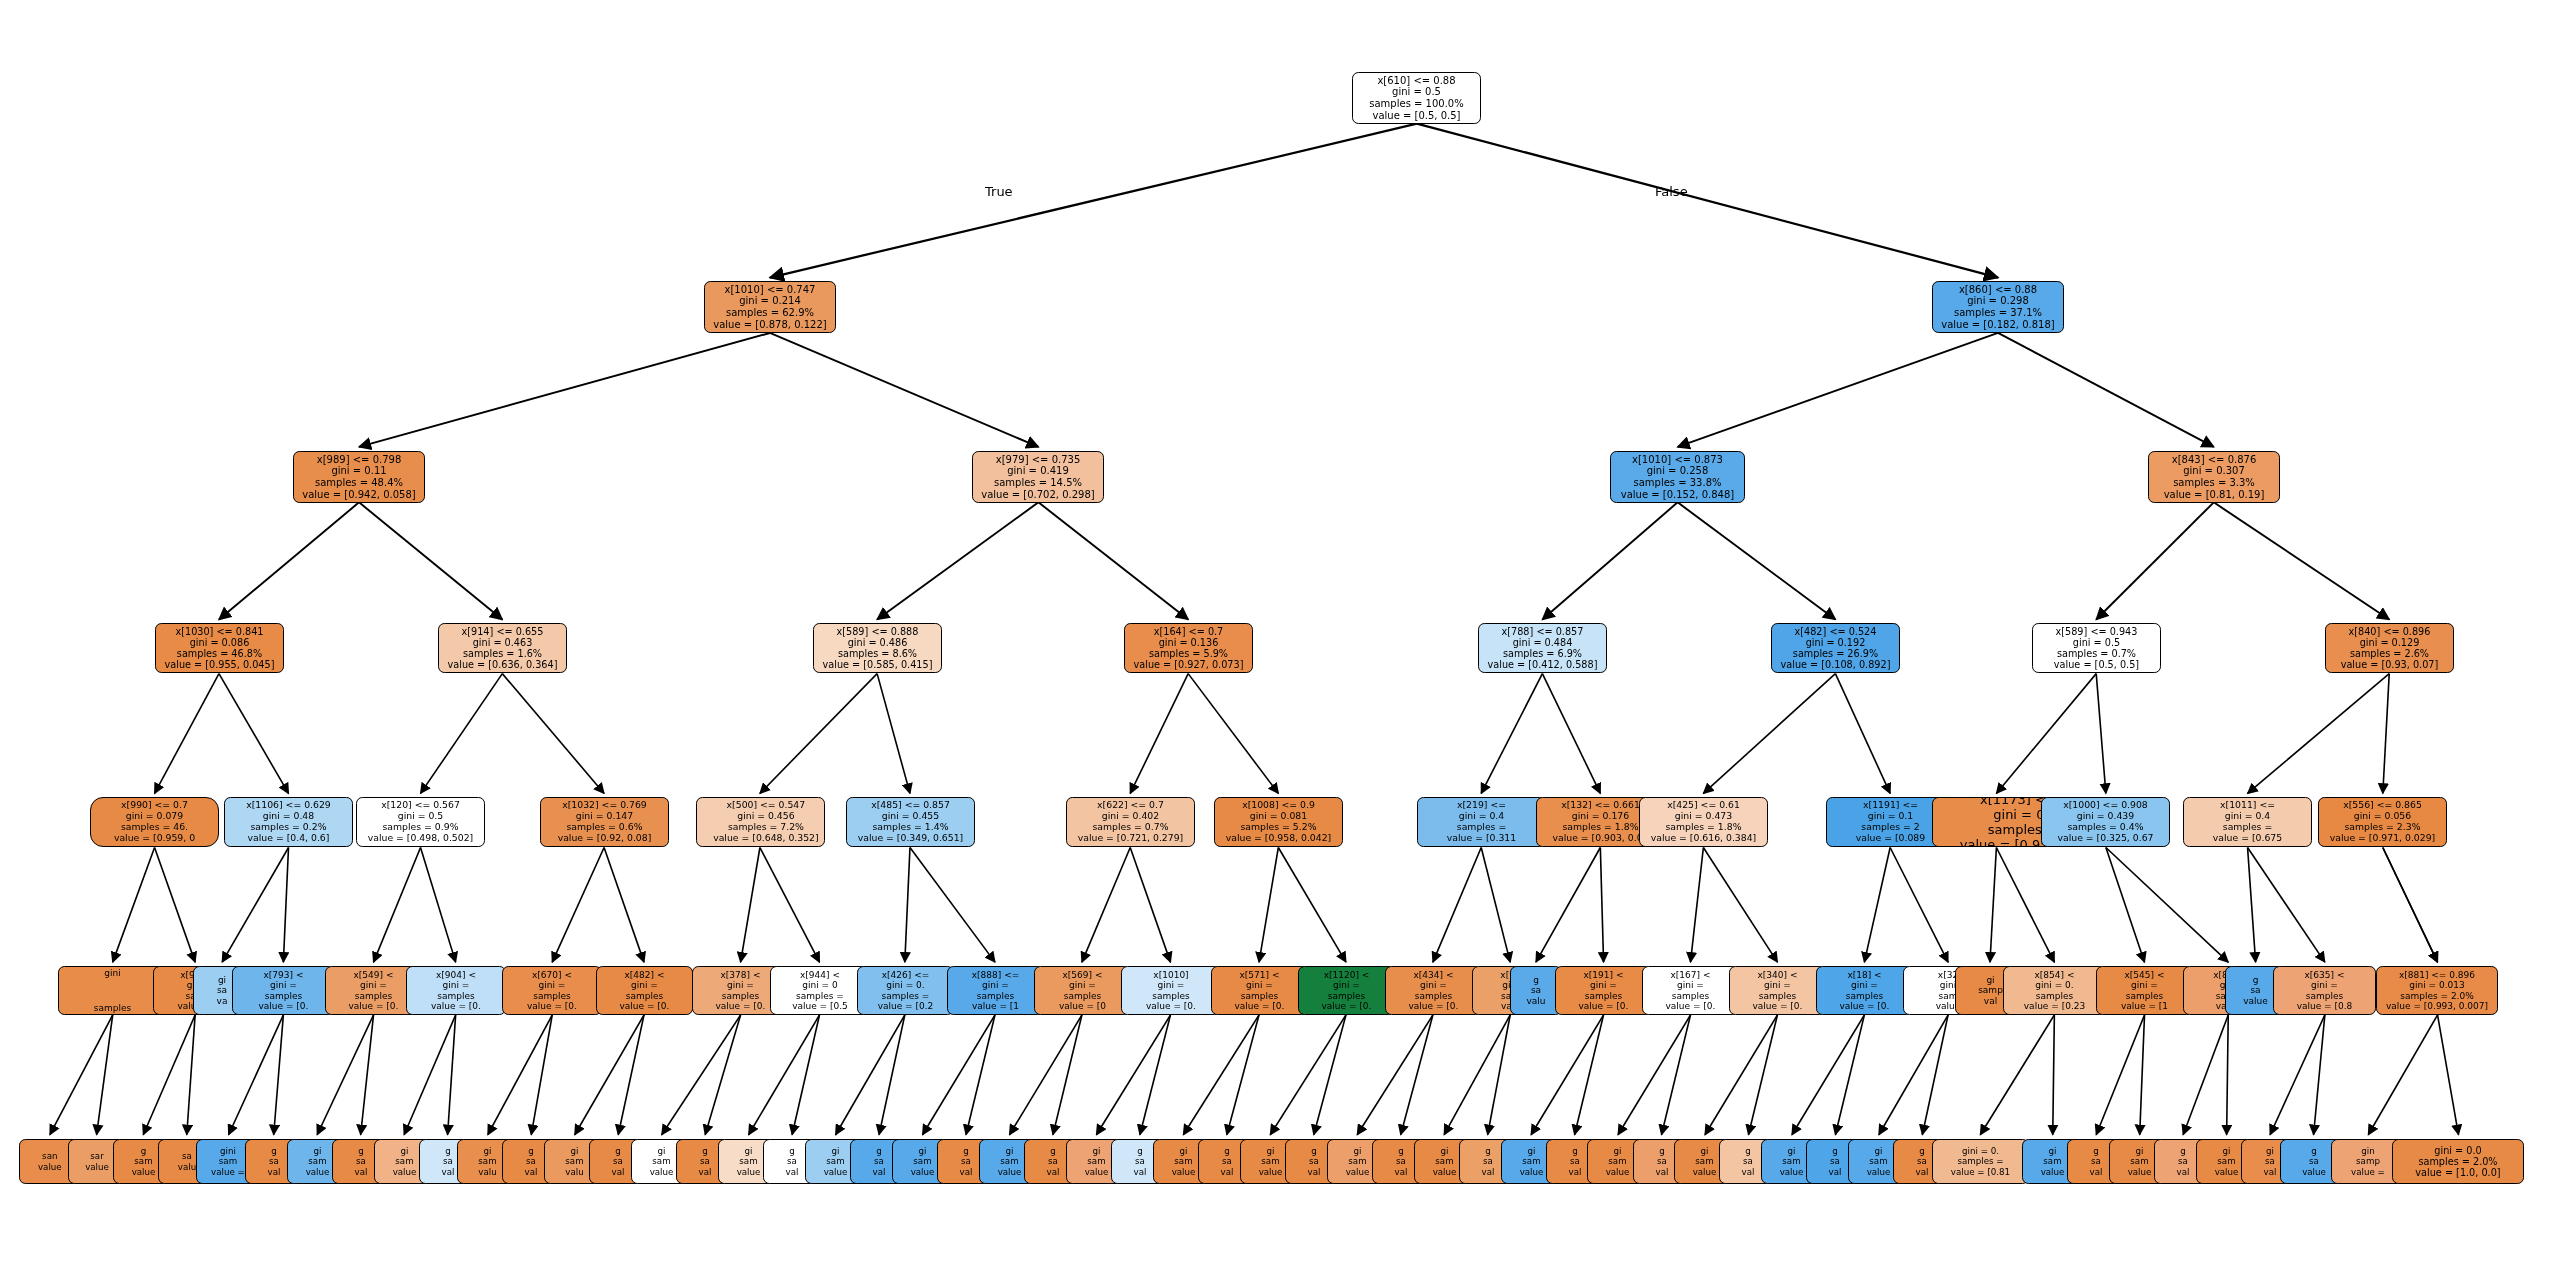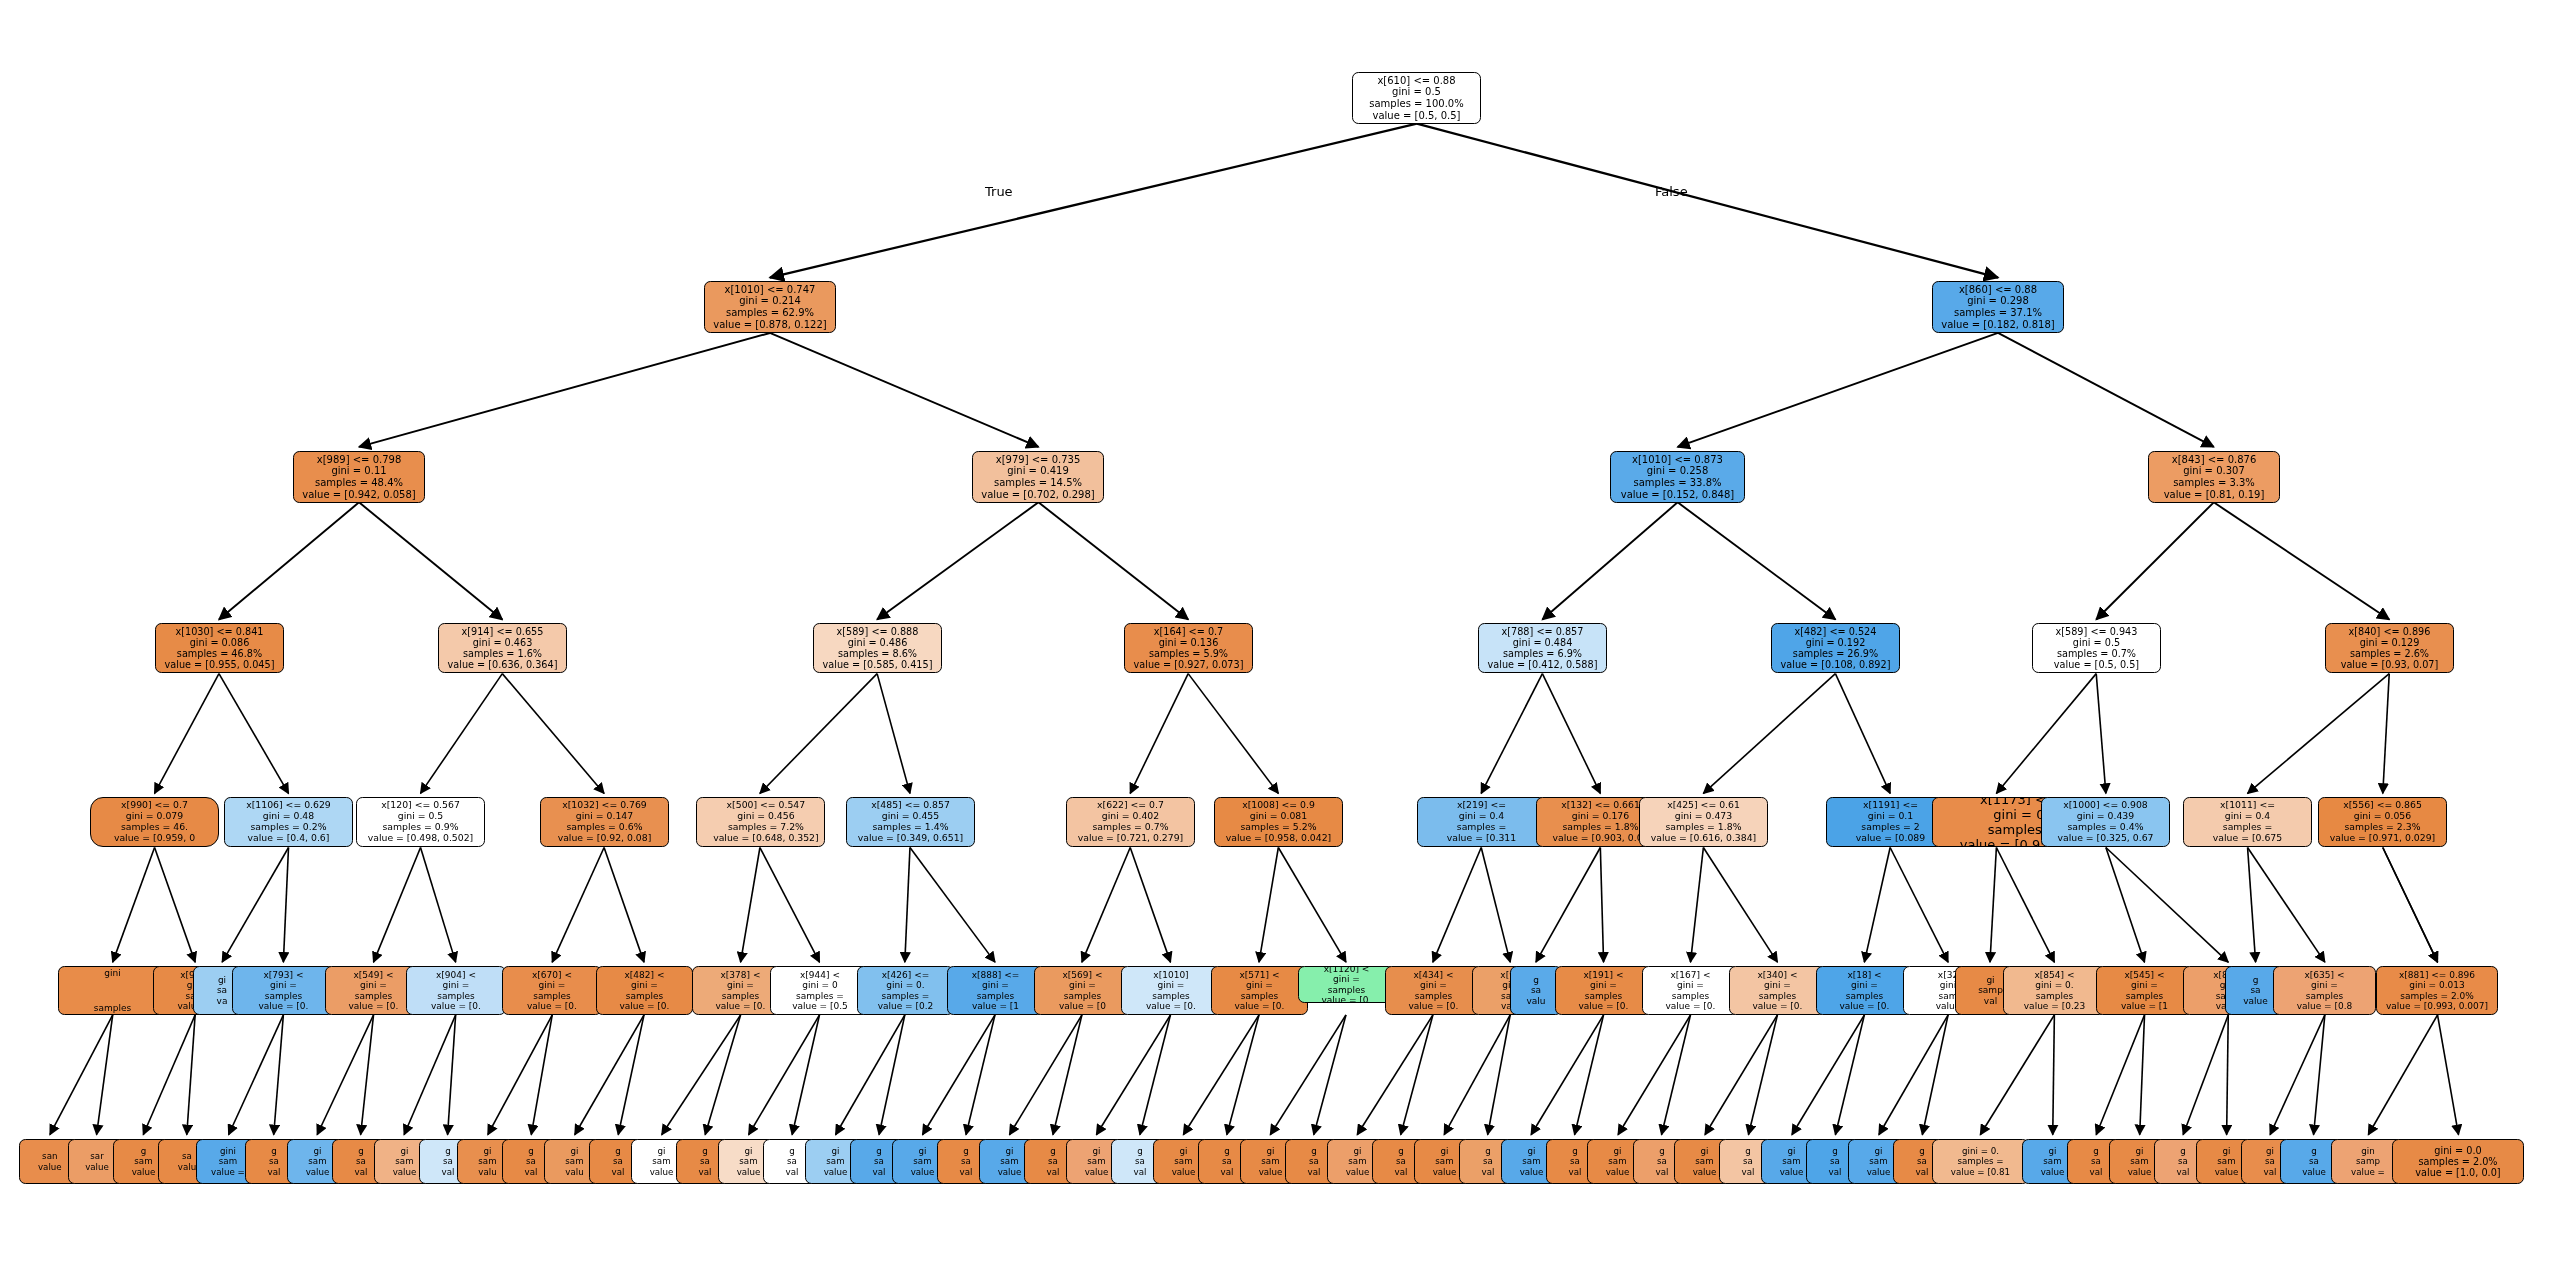--- a/index.html
+++ b/index.html
@@ -436,21 +436,21 @@
         <span class="ln">gini = </span>
         <span class="ln">samples</span>
         <span class="ln">value = [0.</span>
       </div>
       <div class="node" style="left: 1211px; top: 966px; width: 97px; height: 49px; background: rgb(231, 138, 69); font-size: 9px; z-index: 15;">
         <span class="ln">x[571] &lt;</span>
         <span class="ln">gini =</span>
         <span class="ln">samples</span>
         <span class="ln">value = [0.</span>
       </div>
-      <div class="node" style="left: 1298px; top: 966px; width: 97px; height: 37px; background: #86efac; font-size: 9px; z-index: 15; text-align: right;">
+      <div class="node" style="left: 1298px; top: 966px; width: 97px; height: 49px; background: #15803d; font-size: 9px; z-index: 15; text-align: right;">
         <span class="ln">x[1120] &lt;</span>
         <span class="ln">gini = </span>
         <span class="ln">samples</span>
         <span class="ln">value = [0.</span>
       </div>
       <div class="node" style="left: 1385px; top: 966px; width: 97px; height: 49px; background: rgb(231, 142, 77); font-size: 9px; z-index: 15;">
         <span class="ln">x[434] &lt;</span>
         <span class="ln">gini = </span>
         <span class="ln">samples</span>
         <span class="ln">value = [0.</span>

